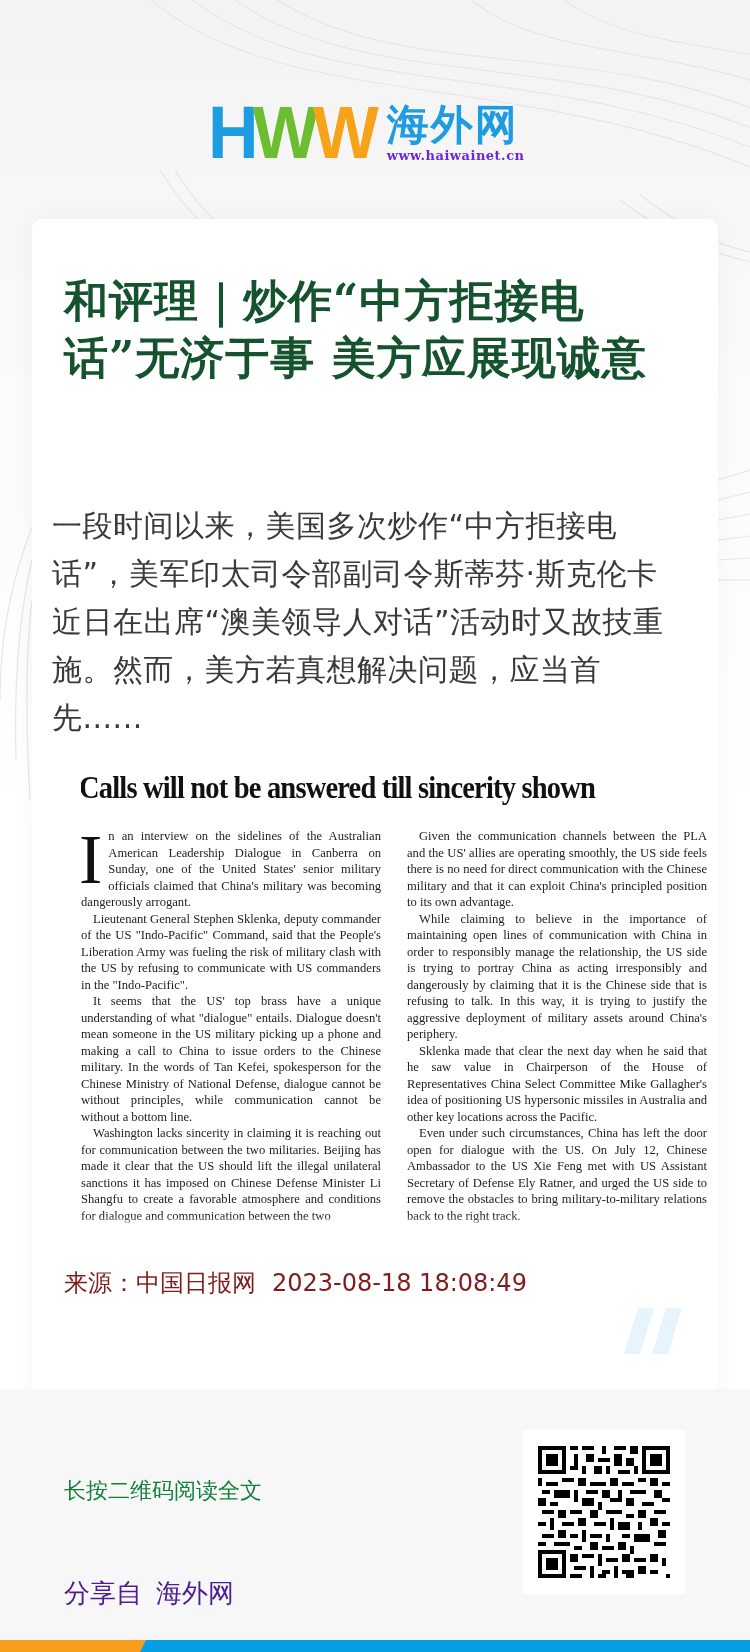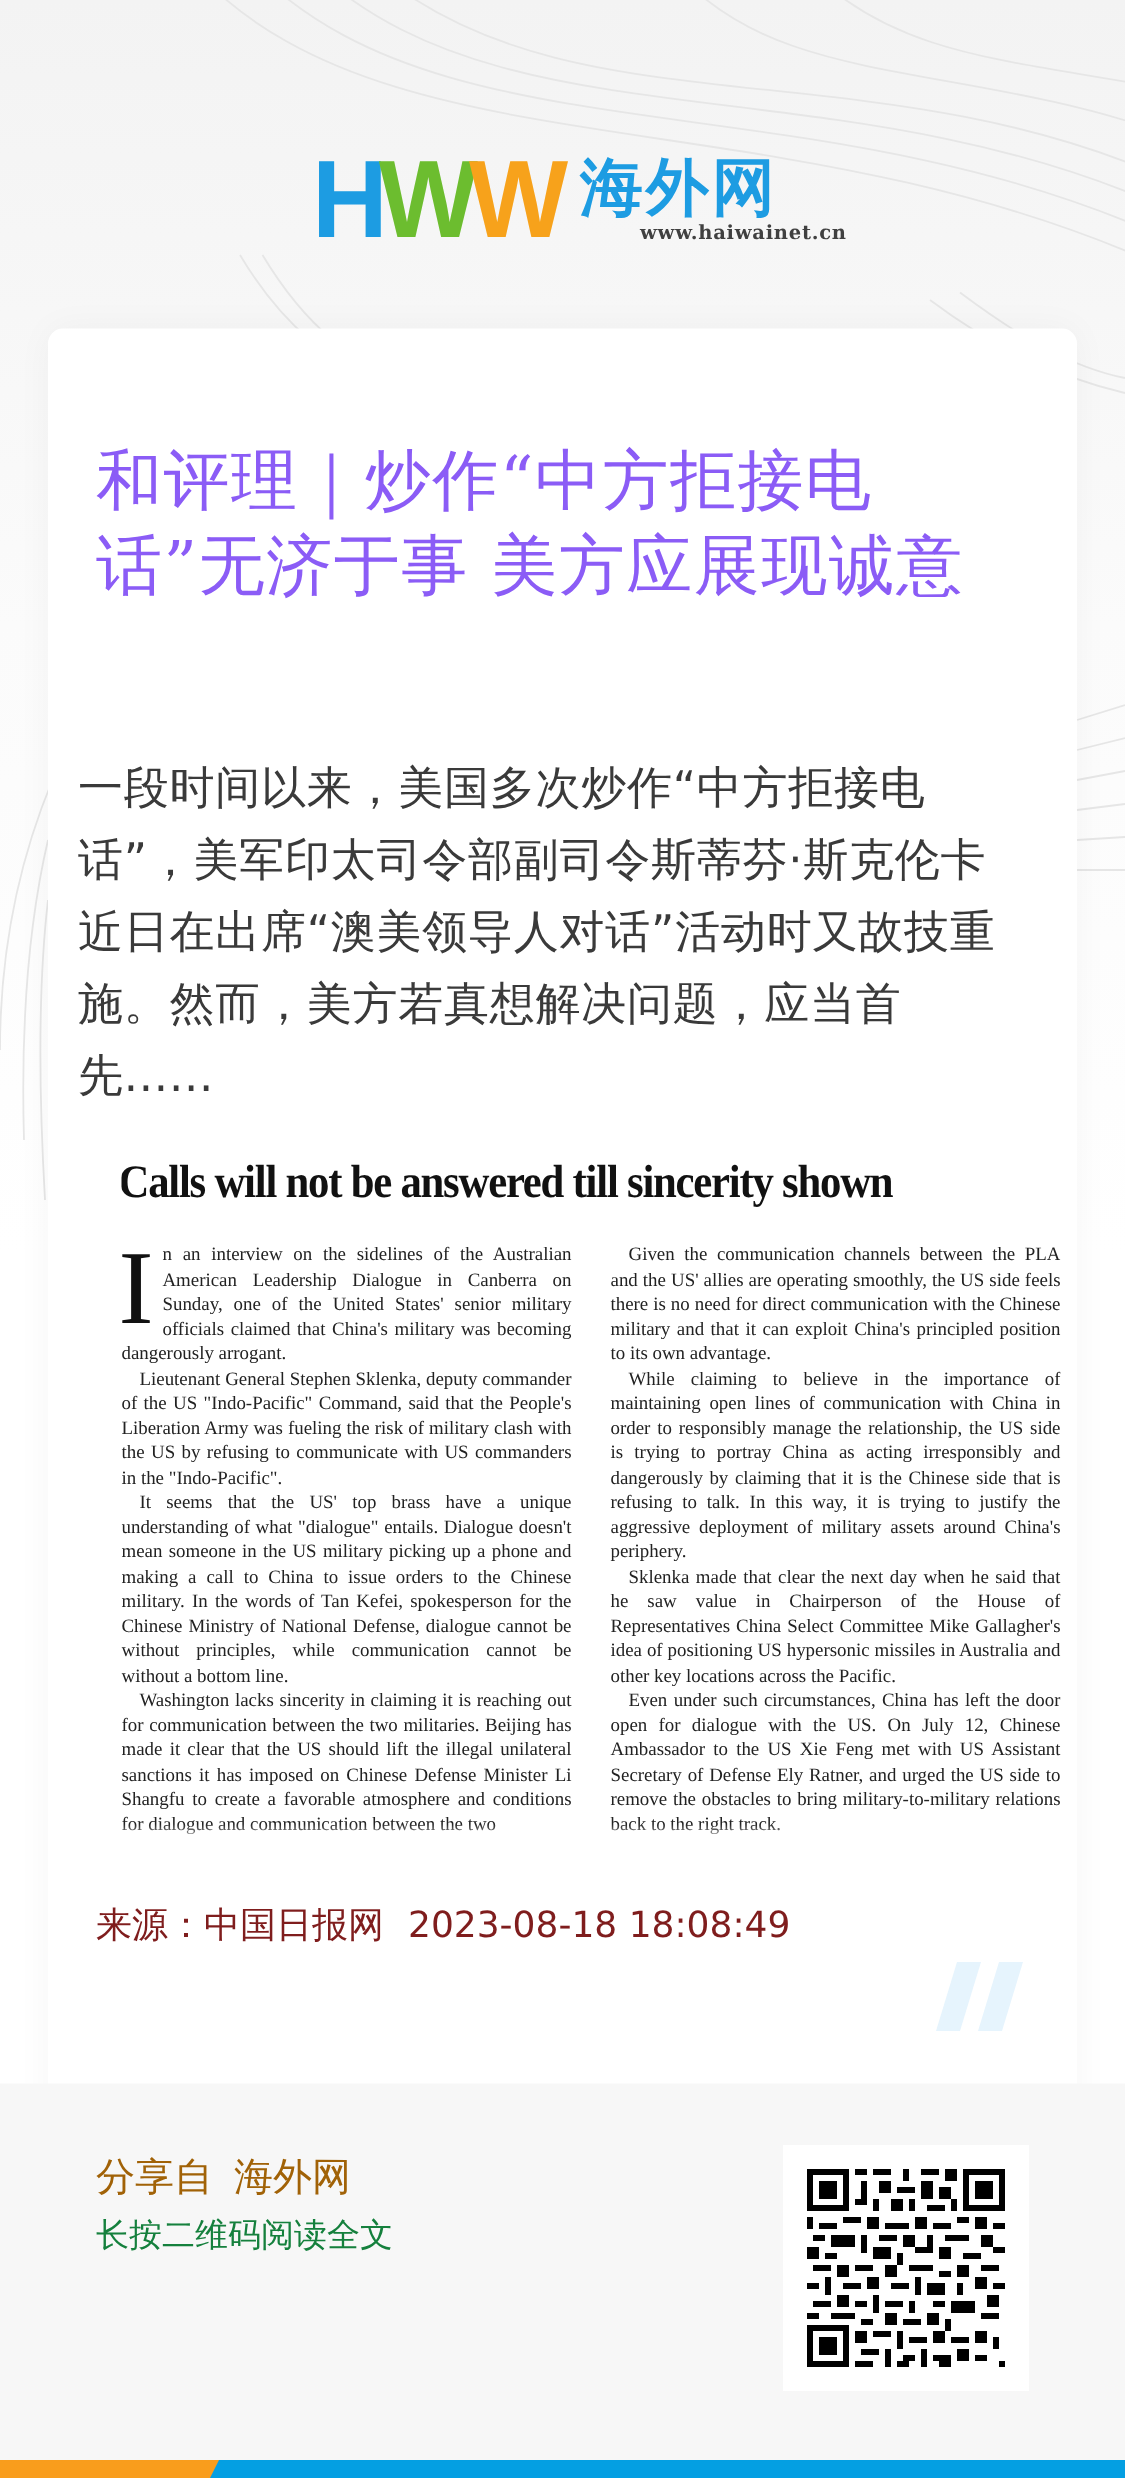--- a/index.html
+++ b/index.html
@@ -23,31 +23,31 @@
     font-family: "Liberation Sans", sans-serif; font-weight: 900; font-size: 70px;
     line-height: 60px; letter-spacing: -6px; font-style: normal;
     transform: scaleY(1.05);
   }
   .logo-text { margin-left: 14px; display: flex; flex-direction: column; }
   .logo-cn {
     font-family: "DejaVu Serif", serif; font-weight: bold; color: #1d9ce2;
     font-size: 42px; line-height: 46px; letter-spacing: 2px;
   }
   .logo-url {
-    font-family: "DejaVu Serif", serif; font-weight: bold; color: #404040;
-    font-size: 13px; line-height: 16px; letter-spacing: 0.5px; margin-left: 40px;
+    font-family: "DejaVu Serif", serif; font-weight: bold; color: #6d28d9;
+    font-size: 13px; line-height: 16px; letter-spacing: 0.5px;
   }
   .card {
     position: absolute; left: 32px; top: 219px; width: 686px; height: 1200px;
     background: #ffffff; border-radius: 10px;
     box-shadow: 0 0 24px rgba(0,0,0,0.04);
   }
   .title {
-    position: absolute; left: 64px; top: 292px; width: 620px;
-    font-family: "DejaVu Serif", serif; font-weight: normal; color: #8b5cf6;
+    position: absolute; left: 64px; top: 272px; width: 620px;
+    font-family: "DejaVu Serif", serif; font-weight: bold; color: #14532d;
     font-size: 44px; line-height: 57px; letter-spacing: 1px;
   }
   .summary {
     position: absolute; left: 52px; top: 502px; width: 620px;
     font-family: "DejaVu Sans", sans-serif; color: #3a3a3a;
     font-size: 30px; line-height: 48px; letter-spacing: 0.5px;
   }
   .clip {
     position: absolute; left: 62px; top: 760px; width: 626px; height: 470px;
     overflow: hidden; background: #ffffff; margin-left: 19px;
@@ -81,22 +81,22 @@
   .quote-mark { position: absolute; left: 624px; top: 1308px; width: 62px; height: 48px; }
   .footer {
     position: absolute; left: 0; top: 1389px; width: 750px; height: 263px;
     background: #f7f7f7;
   }
   .footer-cta {
     position: absolute; left: 64px; top: 1472px;
     font-family: "DejaVu Sans", sans-serif; color: #15803d; font-size: 22px; line-height: 38px;
   }
   .footer-share {
-    position: absolute; left: 64px; top: 1436px;
-    font-family: Liberation Mono, monospace; color: #a16207; font-size: 26px; line-height: 34px;
+    position: absolute; left: 64px; top: 1577px;
+    font-family: Liberation Serif, serif; color: #4c1d95; font-size: 26px; line-height: 34px;
   }
   .footer-share span + span { margin-left: 14px; }
   .qr {
     position: absolute; left: 522px; top: 1430px; width: 164px; height: 164px;
     background: #ffffff; display: flex; align-items: center; justify-content: center;
   }
   .bottom-bar { position: absolute; left: 0; top: 1640px; width: 750px; height: 12px; }
 </style>
 </head>
 <body>

